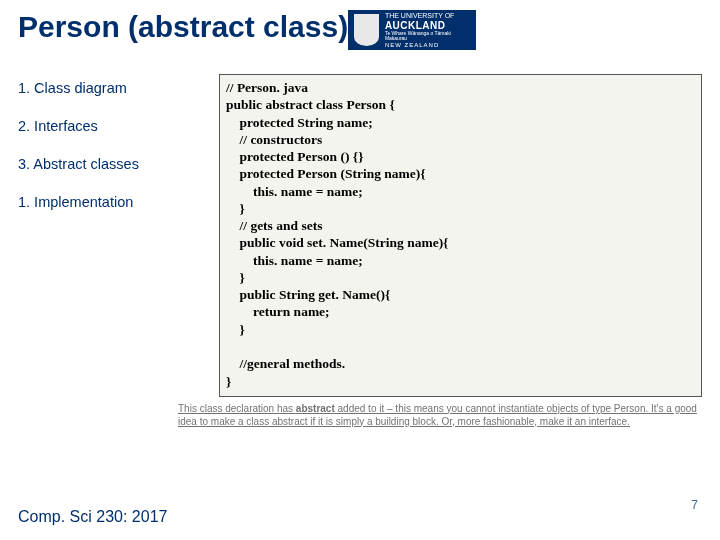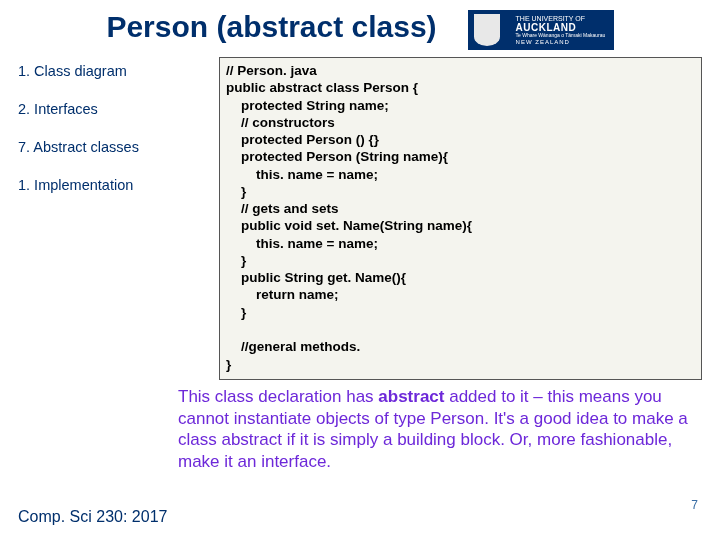--- a/index.html
+++ b/index.html
@@ -7,37 +7,36 @@
     width: 720px;
     height: 540px;
     background: #ffffff;
     font-family: Verdana, Tahoma, sans-serif;
     position: relative;
     overflow: hidden;
   }
   .title-bar {
     display: flex;
     align-items: flex-start;
-    justify-content: center;
-    padding: 10px 18px 7px 18px;
+    justify-content: flex-start;
+    padding: 10px 18px 24px 18px;
   }
   .title {
     color: #002f6c;
     font-size: 30px;
     font-weight: bold;
   }
   .logo {
-    width: 146px;
+    width: 128px;
     height: 40px;
     background: #002f6c;
     display: flex;
     align-items: center;
-    gap: 16px;
+    gap: 6px;
     padding: 4px 6px;
-    margin-left: 31px;
   }
   .logo-crest {
     width: 26px;
     height: 32px;
     background: #e8e8e8;
     border-radius: 0 0 50% 50% / 0 0 30% 30%;
   }
   .logo-text {
     color: #fff;
     font-size: 7px;
@@ -56,34 +55,35 @@
   }
   .sidebar-item {
     color: #002f6c;
     font-size: 14.5px;
     margin-bottom: 22px;
   }
   .codebox {
     flex: 1;
     border: 1px solid #555;
     background: #f4f4ee;
-    font-family: Liberation Sans, sans-serif;
+    font-family: Liberation Serif, serif;
     font-size: 13.5px;
     font-weight: bold;
     line-height: 1.28;
     padding: 4px 8px 6px 6px;
     white-space: pre;
     color: #000;
   }
   .description {
     padding: 6px 18px 0 18px;
-    font-size: 17px;
-    color: #6d28d9;
+    font-size: 10px;
+    color: #737373;
     line-height: 1.28;
     margin-left: 160px;
+    text-decoration: underline;
   }
   .footer {
     position: absolute;
     bottom: 14px;
     left: 18px;
     color: #002f6c;
     font-size: 16px;
   }
   .pagenum {
     position: absolute;
@@ -106,21 +106,21 @@
       <div style="font-size:5px">Te Whare Wānanga o Tāmaki Makaurau</div>
       <div style="font-size:6px;letter-spacing:1px">NEW ZEALAND</div>
     </div>
   </div>
 </div>
 
 <div class="content">
   <div class="sidebar">
     <div class="sidebar-item">1. Class diagram</div>
     <div class="sidebar-item">2. Interfaces</div>
-    <div class="sidebar-item">7. Abstract classes</div>
+    <div class="sidebar-item">3. Abstract classes</div>
     <div class="sidebar-item">1. Implementation</div>
   </div>
   <div class="codebox">// Person. java
 public abstract class Person {
     protected String name;
     // constructors
     protected Person () {}
     protected Person (String name){
         this. name = name;
     }

